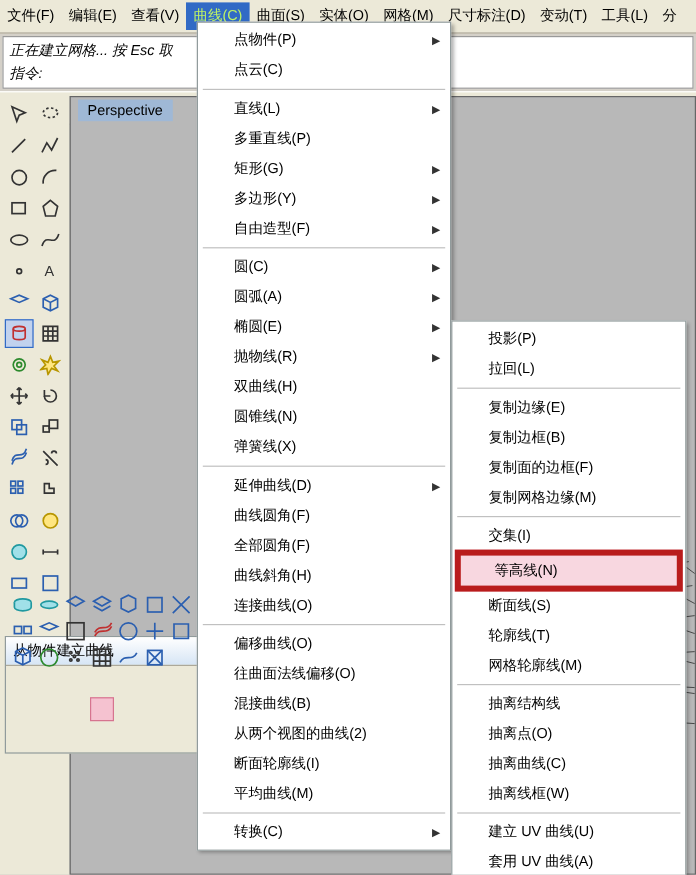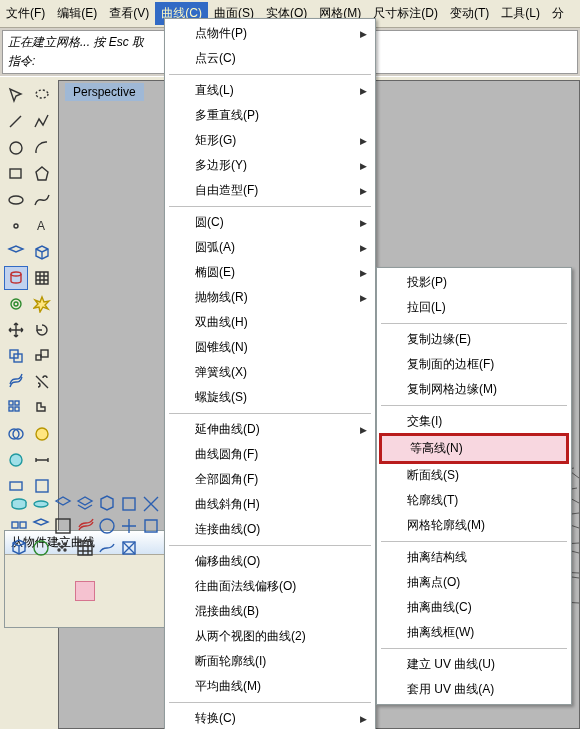--- a/index.html
+++ b/index.html
@@ -1,20 +1,20 @@
 <!DOCTYPE html>
 <html><head>
 <meta charset="utf-8">
 <style>
 * { margin: 0; padding: 0; box-sizing: border-box; font-family: "Microsoft YaHei", SimSun, Arial, sans-serif; font-size: 12px; }
 body { width: 580px; height: 729px; background: #d4d0c8; overflow: hidden; position: relative; }
 
 .menubar { background: #ece9d8; display: flex; padding: 2px 0; border-bottom: 1px solid #aca899; }
 .menubar .mi { padding: 3px 6px; cursor: default; }
-.menubar .mi.active { background: #316ac5; color: #fef9c3; }
+.menubar .mi.active { background: #316ac5; color: #bef264; }
 
 .status-area { background: #fff; border: 1px solid #999; margin: 2px; padding: 2px; }
 .status-row { padding: 1px 3px; font-style: italic; }
 .status-label { display: inline-block; }
 
 .toolbar-row { background: #ece9d8; padding: 3px 6px; border-top: 1px solid #fff; border-bottom: 1px solid #aca899; display: flex; gap: 3px; align-items: center; height: 28px; }
 .tbtn { width: 22px; height: 22px; display: inline-flex; align-items: center; justify-content: center; border: 1px solid transparent; border-radius: 2px; }
 .tbtn svg { width: 16px; height: 16px; }
 .sep { width: 6px; }
 
@@ -33,21 +33,21 @@
 .panel-body { padding: 4px; display: grid; grid-template-columns: repeat(7, 20px); gap: 2px; }
 .panel-body .pb { width: 20px; height: 20px; display:flex; align-items:center; justify-content:center; }
 .panel-body .pb.hl { background: #f5c2d0; border: 1px solid #d6748f; }
 
 
 .menu { position: absolute; background: #fff; border: 1px solid #919b9c; box-shadow: 2px 2px 3px rgba(0,0,0,.3); padding: 2px; z-index: 100; }
 .menu1 { left: 164px; top: 18px; width: 212px; }
 .menu2 { left: 376px; top: 267px; width: 196px; }
 .menu .row { display: flex; align-items: center; padding: 4px 20px 4px 28px; white-space: nowrap; cursor: default; position: relative; }
 .menu .row.arrow::after { content: "▶"; position: absolute; right: 6px; font-size: 9px; color: #333; }
-.menu .row.hl-pink { background: #f8d7e0; border: 3px solid #b91c1c; margin: -1px 0; }
+.menu .row.hl-pink { background: #f8d7e0; border: 5px solid #b91c1c; margin: -1px 0; }
 .menu hr { border: none; border-top: 1px solid #c0c0c0; margin: 3px 2px; }
 
 
 .i-blue { stroke: #2b5fb0; }
 .i-yellow { stroke: #b89600; fill: #ffe680; }
 .i-red { stroke: #c03030; }
 .i-green { stroke: #2d8a2d; }
 .i-black { stroke: #333; }
 .i-cyan { stroke: #2099a0; fill: #a0e0e8; }
 svg { fill: none; stroke-width: 1.4; }
@@ -471,21 +471,20 @@
   <div class="row arrow">多边形(Y)</div>
   <div class="row arrow">自由造型(F)</div>
   <hr>
   <div class="row arrow">圆(C)</div>
   <div class="row arrow">圆弧(A)</div>
   <div class="row arrow">椭圆(E)</div>
   <div class="row arrow">抛物线(R)</div>
   <div class="row">双曲线(H)</div>
   <div class="row">圆锥线(N)</div>
   <div class="row">弹簧线(X)</div>
-  <div class="row">螺旋线(S)</div>
   <hr>
   <div class="row arrow">延伸曲线(D)</div>
   <div class="row">曲线圆角(F)</div>
   <div class="row">全部圆角(F)</div>
   <div class="row">曲线斜角(H)</div>
   <div class="row">连接曲线(O)</div>
   <hr>
   <div class="row">偏移曲线(O)</div>
   <div class="row">往曲面法线偏移(O)</div>
   <div class="row">混接曲线(B)</div>
@@ -495,20 +494,21 @@
   <hr>
   <div class="row arrow">转换(C)</div>
 
 </div>
 
 <div class="menu menu2">
   <div class="row">投影(P)</div>
   <div class="row">拉回(L)</div>
   <hr>
   <div class="row">复制边缘(E)</div>
+  <div class="row">复制边框(B)</div>
   <div class="row">复制面的边框(F)</div>
   <div class="row">复制网格边缘(M)</div>
   <hr>
   <div class="row">交集(I)</div>
   <div class="row hl-pink">等高线(N)</div>
   <div class="row">断面线(S)</div>
   <div class="row">轮廓线(T)</div>
   <div class="row">网格轮廓线(M)</div>
   <hr>
   <div class="row">抽离结构线</div>

